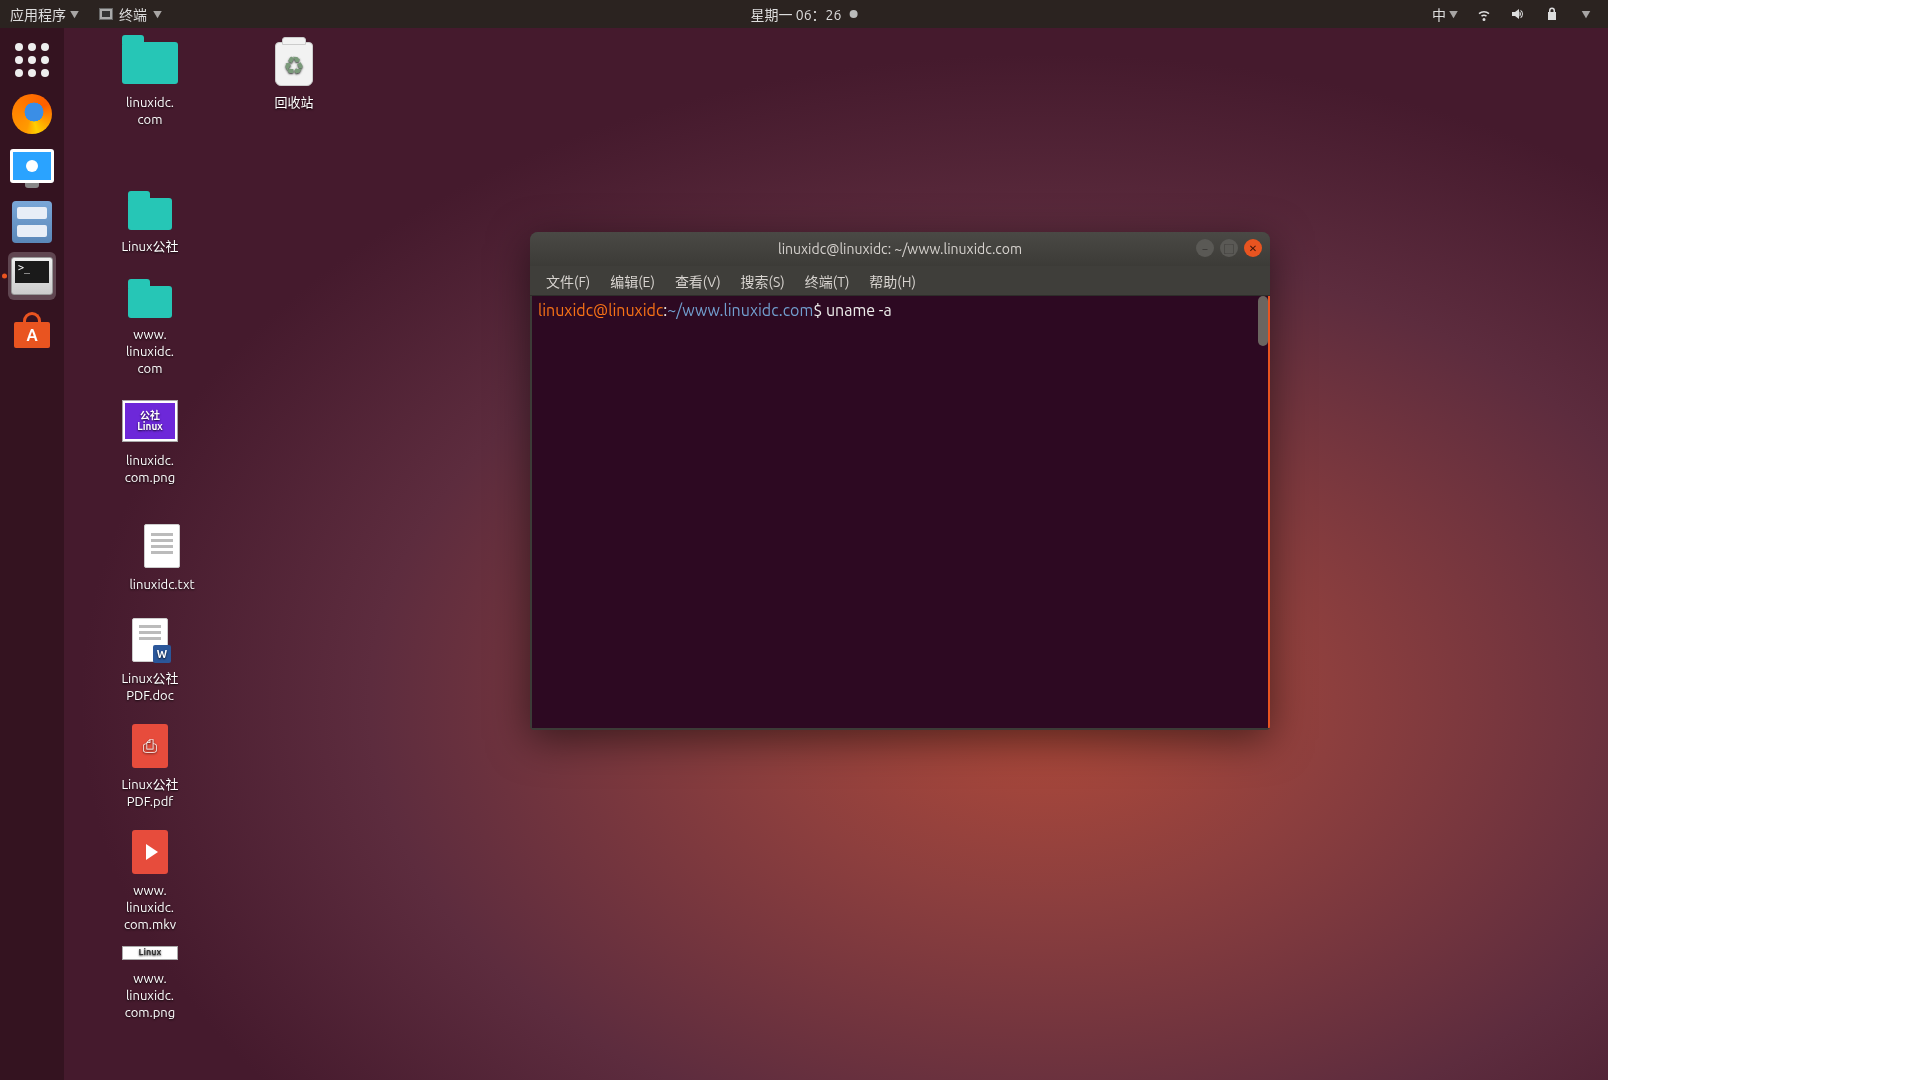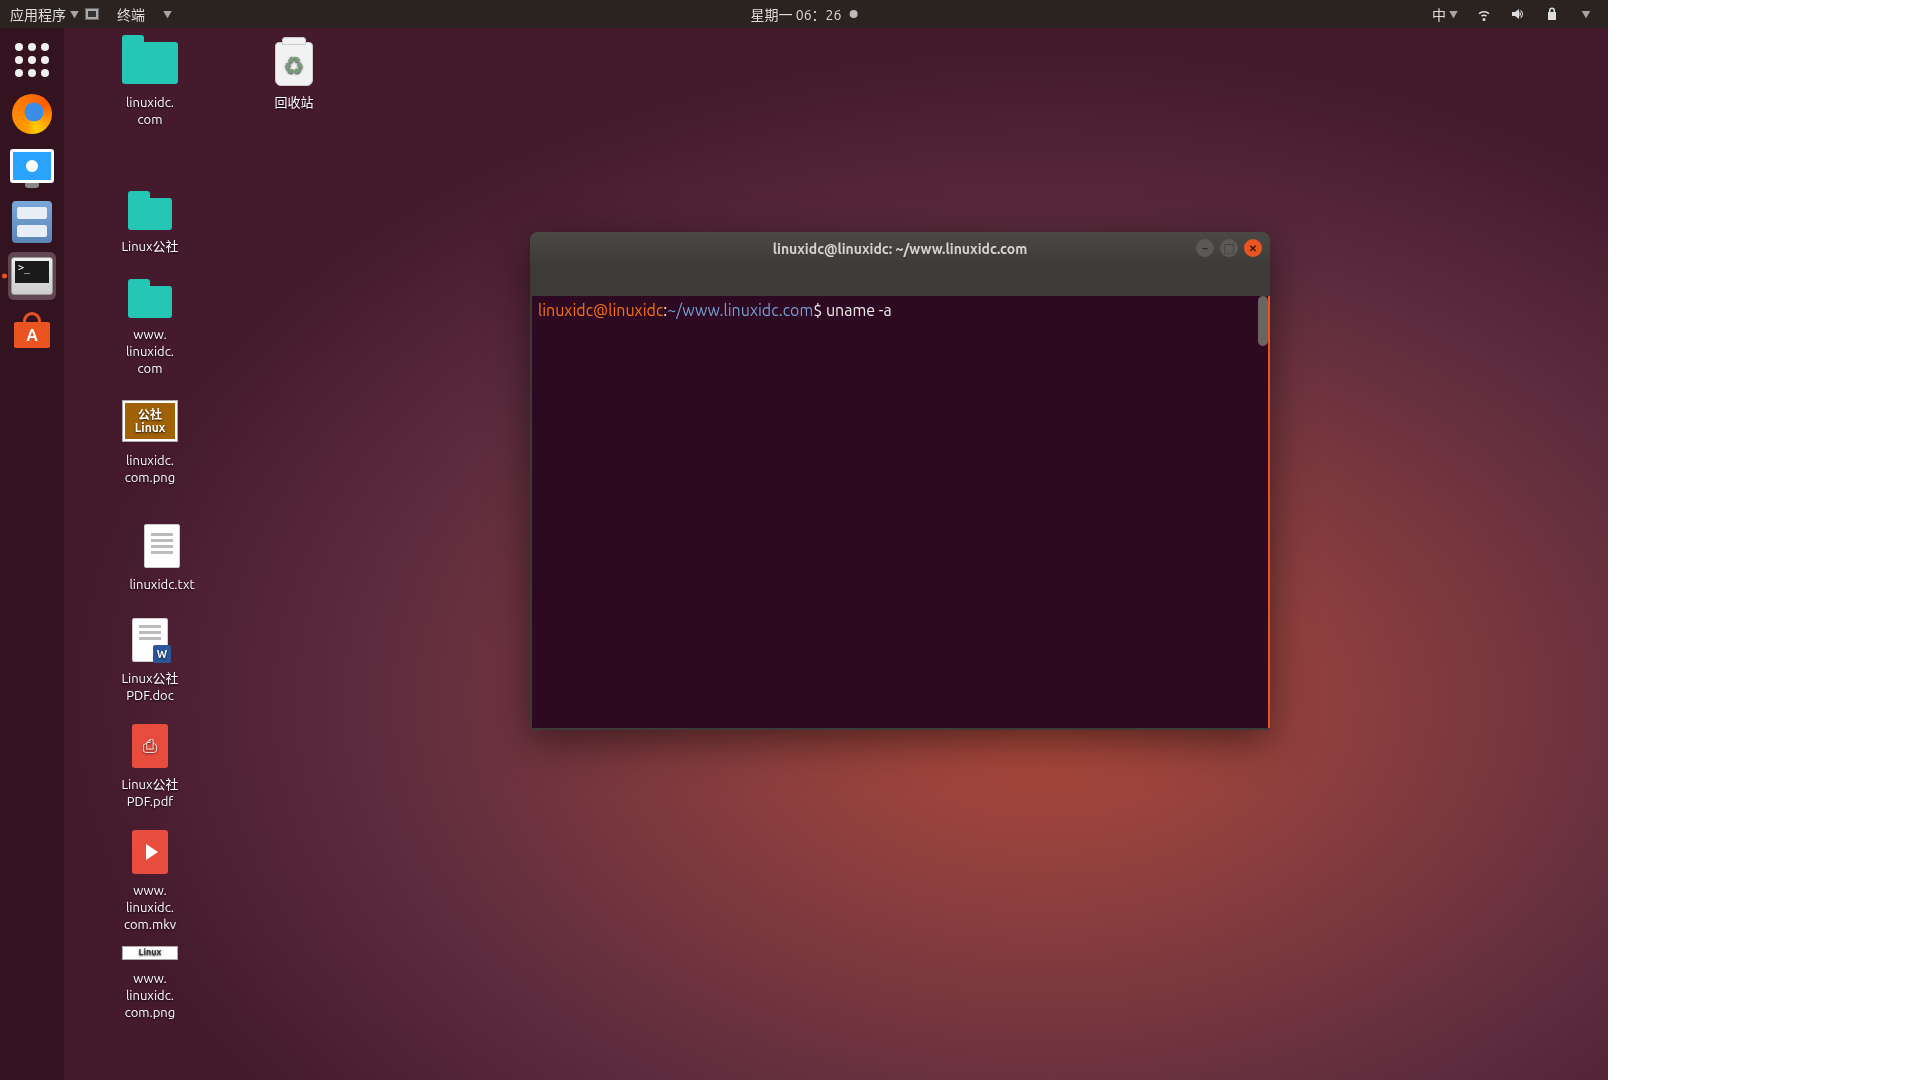--- a/index.html
+++ b/index.html
@@ -8,21 +8,21 @@
 
 .stage { width:1608px; height:1080px; position:relative;
   background: radial-gradient(ellipse 60% 60% at 65% 65%, #b14a3a 0%, #8d3f3e 30%, #5d2c3e 70%, #451a2d 100%);
 }
 
 
 .topbar { position:absolute; top:0; left:0; right:0; height:28px; background:#2b2320; color:#ddd; display:flex; align-items:center; font-size:14px; }
 .topbar .left { display:flex; align-items:center; gap:6px; padding-left:10px; }
 .topbar .app-menu { display:flex; align-items:center; gap:4px; cursor:pointer; }
 .topbar .tri { font-size:9px; opacity:.7; }
-.topbar .app-label { margin-left:0; display:flex; align-items:center; gap:18px; }
+.topbar .app-label { margin-left:14px; display:flex; align-items:center; gap:6px; }
 .topbar .app-ic { width:14px; height:12px; background:#aaa; border:1px solid #666; display:inline-block; position:relative; }
 .topbar .app-ic::after{content:"";position:absolute;inset:2px;background:#333;}
 .topbar .center { position:absolute; left:50%; transform:translateX(-50%); display:flex; align-items:center; gap:4px; }
 .topbar .dot { width:8px;height:8px;border-radius:50%;background:#bbb;display:inline-block;margin-left:4px; }
 .topbar .right { margin-left:auto; display:flex; align-items:center; gap:18px; padding-right:14px; }
 .topbar .ime { display:flex; align-items:center; gap:3px; }
 .topbar .ic { width:16px; height:16px; display:inline-flex; align-items:center; justify-content:center; }
 
 
 .dock { position:absolute; left:0; top:28px; bottom:0; width:64px; background:rgba(20,10,10,.35); display:flex; flex-direction:column; align-items:center; padding-top:8px; gap:6px; }
@@ -51,35 +51,35 @@
 .desktop { position:absolute; left:64px; top:28px; right:0; bottom:0; }
 .di { position:absolute; width:100px; text-align:center; color:#fff; font-size:13px; text-shadow:0 1px 2px rgba(0,0,0,.8); }
 .di .icon-box { width:56px; height:46px; margin:0 auto 6px; position:relative; }
 .di .label { line-height:1.3; }
 .folder { width:56px;height:42px;background:#26c6b6;border-radius:3px;position:relative;margin:0 auto; }
 .folder::before{content:"";position:absolute;top:-7px;left:0;width:22px;height:9px;background:#26c6b6;border-radius:3px 3px 0 0;}
 .trash-ic{width:38px;height:44px;background:#f2f2f2;border-radius:4px 4px 6px 6px;margin:0 auto;position:relative;border:1px solid #ccc;}
 .trash-ic::before{content:"";position:absolute;top:-6px;left:6px;right:6px;height:6px;background:#f2f2f2;border:1px solid #ccc;border-radius:3px 3px 0 0;}
 .trash-ic::after{content:"♻";position:absolute;inset:0;display:flex;align-items:center;justify-content:center;color:#7a9a7a;font-size:18px;}
 .img-thumb{width:56px;height:42px;background:#fff;border:1px solid #aaa;padding:2px;margin:0 auto;}
-.img-thumb .inner{width:100%;height:100%;background:#a16207;color:#fff;font-size:12px;font-weight:bold;display:flex;align-items:center;justify-content:center;text-align:center;line-height:1.1;}
+.img-thumb .inner{width:100%;height:100%;background:#6d28d9;color:#fff;font-size:10px;font-weight:bold;display:flex;align-items:center;justify-content:center;text-align:center;line-height:1.1;}
 .img-thumb.narrow{height:14px;width:56px;}
 .img-thumb.narrow .inner{background:#fff;color:#333;font-size:9px;}
 .txt-ic{width:36px;height:44px;background:#fff;border:1px solid #ccc;margin:0 auto;position:relative;border-radius:2px;}
 .txt-ic::after{content:"";position:absolute;left:6px;right:6px;top:8px;height:3px;background:#bbb;box-shadow:0 6px 0 #bbb,0 12px 0 #bbb,0 18px 0 #bbb;}
 .doc-ic{width:36px;height:44px;background:#fff;border:1px solid #ccc;margin:0 auto;position:relative;border-radius:2px;}
 .doc-ic .badge{position:absolute;right:-4px;bottom:-2px;width:18px;height:18px;background:#2b579a;color:#fff;font-size:11px;font-weight:bold;display:flex;align-items:center;justify-content:center;border-radius:2px;}
 .doc-ic::after{content:"";position:absolute;left:6px;right:6px;top:6px;height:3px;background:#bbb;box-shadow:0 6px 0 #bbb,0 12px 0 #bbb;}
 .pdf-ic{width:36px;height:44px;background:#e74c3c;margin:0 auto;border-radius:3px;position:relative;color:#fff;display:flex;align-items:center;justify-content:center;font-size:18px;}
 .mkv-ic{width:36px;height:44px;background:#e74c3c;margin:0 auto;border-radius:3px;position:relative;display:flex;align-items:center;justify-content:center;}
 .mkv-ic::before{content:"";width:0;height:0;border-left:12px solid #fff;border-top:8px solid transparent;border-bottom:8px solid transparent;margin-left:3px;}
 
 
 .term-win { position:absolute; left:530px; top:232px; width:740px; height:498px; background:#3c3b37; border-radius:8px 8px 4px 4px; box-shadow:0 10px 40px rgba(0,0,0,.5); overflow:hidden; }
-.term-title { height:34px; background:linear-gradient(#4a4945,#3c3b37); display:flex; align-items:center; justify-content:center; color:#d7d3cf; font-size:14px; position:relative;font-weight:bold; }
+.term-title { height:34px; background:linear-gradient(#4a4945,#3c3b37); display:flex; align-items:center; justify-content:center; color:#d7d3cf; font-size:14px; position:relative; }
 .win-btns { position:absolute; right:8px; top:7px; display:flex; gap:6px; }
 .win-btn { width:18px;height:18px;border-radius:50%;background:#5a5955;display:flex;align-items:center;justify-content:center;font-size:10px;color:#2b2a28;cursor:pointer; }
 .win-btn.close{background:#e95420;color:#3a1208;}
 .term-menu { height:30px; background:#3f3e3a; display:flex; align-items:center; gap:4px; padding:0 8px; color:#d7d3cf; font-size:14px; border-bottom:1px solid #2e2d2a;}
 .term-menu span{padding:3px 8px;cursor:pointer;}
 .term-body { position:absolute; left:2px; right:2px; top:64px; bottom:2px; background:#2d0922; color:#fff; font:16px "Ubuntu Mono",monospace; padding:4px 6px; line-height:1.35; }
 .term-body .scrollbar{position:absolute;right:0;top:0;width:10px;height:50px;background:#6b6560;border-radius:5px;}
 .term-body .right-edge{position:absolute;right:-2px;top:0;bottom:0;width:2px;background:#e95420;}
 .g{color:#f97316;}
 .b{color:#729fcf;}
@@ -243,20 +243,28 @@
 
   <div class="term-win">
     <div class="term-title">
       <span>linuxidc@linuxidc: ~/www.linuxidc.com</span>
       <div class="win-btns">
         <div class="win-btn">–</div>
         <div class="win-btn">▢</div>
         <div class="win-btn close">✕</div>
       </div>
     </div>
+    <div class="term-menu">
+      <span>文件(F)</span>
+      <span>编辑(E)</span>
+      <span>查看(V)</span>
+      <span>搜索(S)</span>
+      <span>终端(T)</span>
+      <span>帮助(H)</span>
+    </div>
     <div class="term-body">
       <div class="scrollbar"></div>
       <div class="right-edge"></div>
       <div><span class="g">linuxidc@linuxidc</span><span class="w">:</span><span class="b">~/www.linuxidc.com</span><span class="w">$</span><span class="w"> uname -a</span></div>
     </div>
   </div>
 
 </div>
 
 </body></html>

